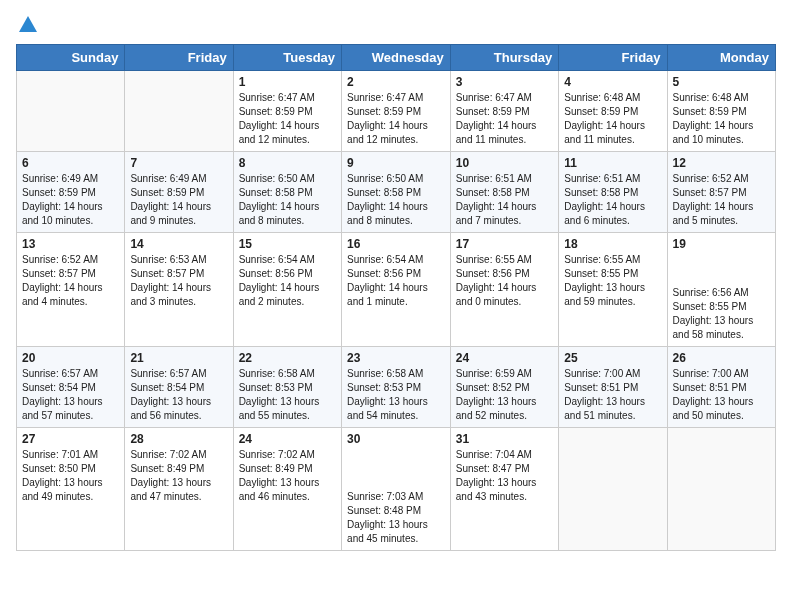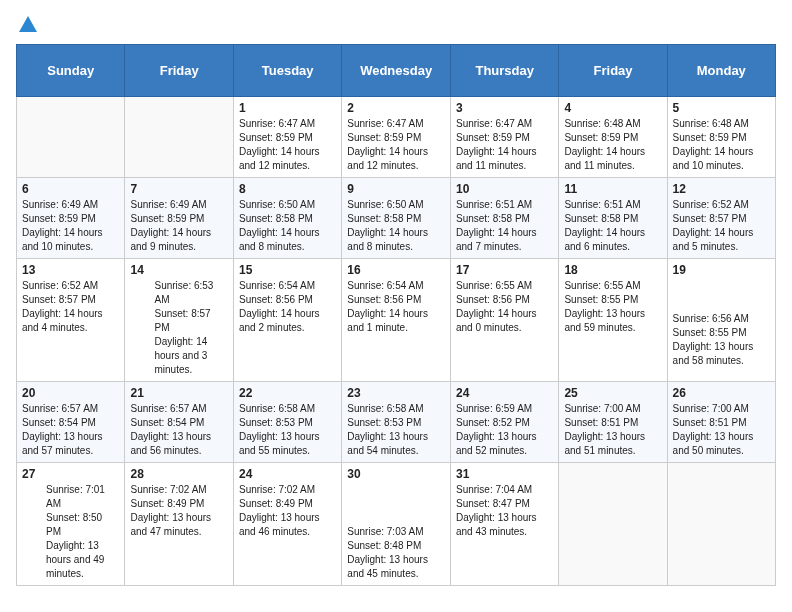--- a/index.html
+++ b/index.html
@@ -53,22 +53,22 @@
       color: #444;
     }
     .calendar {
       width: 100%;
       border-collapse: collapse;
       border: 1px solid #ccc;
     }
     .calendar th {
       background-color: #3a7abf;
       color: #fff;
-      text-align: center;
-      padding: 18px 6px;
+      text-align: right;
+      padding: 5px 6px;
       font-size: 13px;
       border: 1px solid #2c64a0;
     }
     .calendar td {
       vertical-align: top;
       padding: 4px 5px;
       border: 1px solid #ccc;
       font-size: 10.5px;
       color: #222;
       width: 109px;
@@ -204,21 +204,21 @@
       </tr>
       <tr>
         <td>
           <span class="day-num">13</span>
           <div class="day-info" style="white-space: pre-line;">Sunrise: 6:52 AM
 Sunset: 8:57 PM
 Daylight: 14 hours and 4 minutes.</div>
         </td>
         <td>
           <span class="day-num">14</span>
-          <div class="day-info" style="white-space: pre-line; margin-left: 24px;">Sunrise: 6:53 AM
+          <div class="day-info" style="white-space: pre-line;">Sunrise: 6:53 AM
 Sunset: 8:57 PM
 Daylight: 14 hours and 3 minutes.</div>
         </td>
         <td>
           <span class="day-num">15</span>
           <div class="day-info" style="white-space: pre-line;">Sunrise: 6:54 AM
 Sunset: 8:56 PM
 Daylight: 14 hours and 2 minutes.</div>
         </td>
         <td>
@@ -286,21 +286,21 @@
         <td>
           <span class="day-num">26</span>
           <div class="day-info" style="white-space: pre-line;">Sunrise: 7:00 AM
 Sunset: 8:51 PM
 Daylight: 13 hours and 50 minutes.</div>
         </td>
       </tr>
       <tr>
         <td>
           <span class="day-num">27</span>
-          <div class="day-info" style="white-space: pre-line; margin-left: 24px;">Sunrise: 7:01 AM
+          <div class="day-info" style="white-space: pre-line;">Sunrise: 7:01 AM
 Sunset: 8:50 PM
 Daylight: 13 hours and 49 minutes.</div>
         </td>
         <td>
           <span class="day-num">28</span>
           <div class="day-info" style="white-space: pre-line;">Sunrise: 7:02 AM
 Sunset: 8:49 PM
 Daylight: 13 hours and 47 minutes.</div>
         </td>
         <td>

